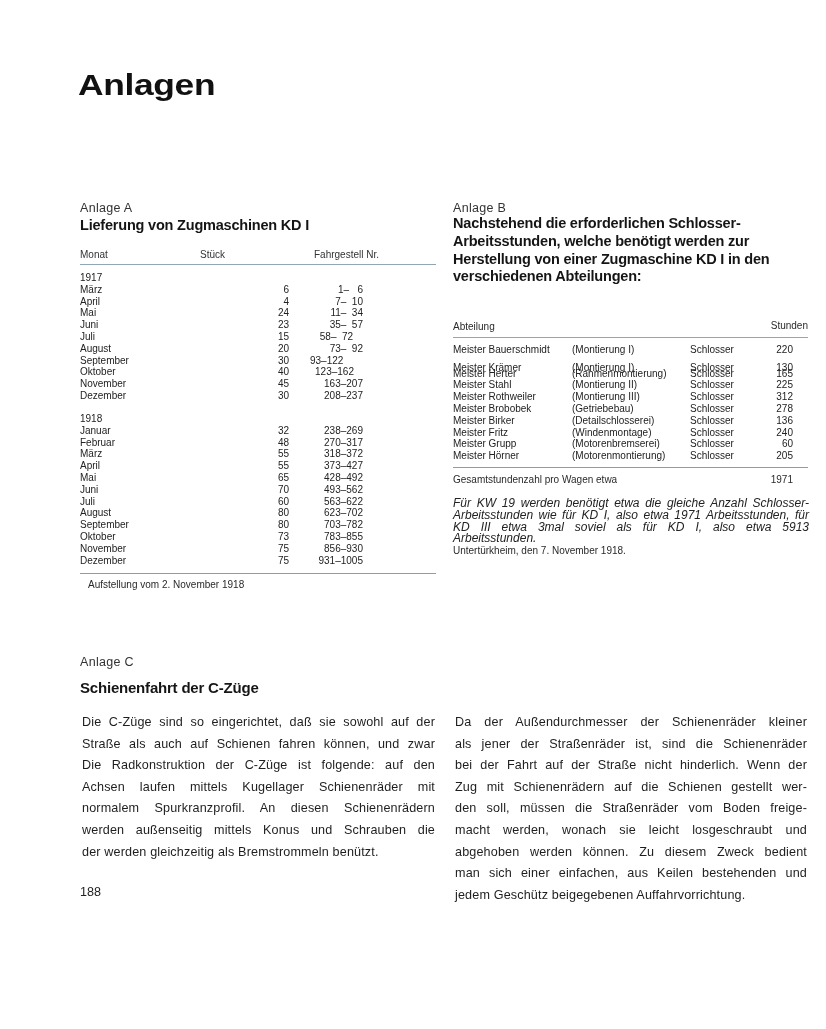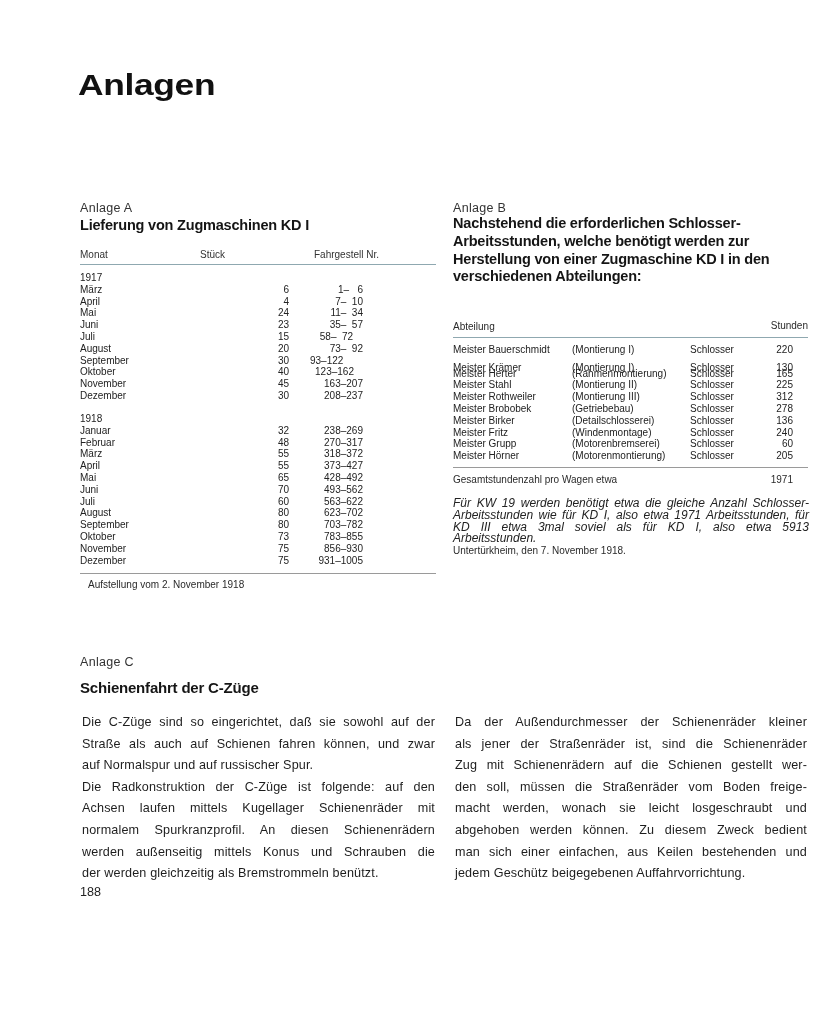--- a/index.html
+++ b/index.html
@@ -255,30 +255,30 @@
   <div class="abs note" style="left:453px;top:498px;">Für KW 19 werden benötigt etwa die gleiche Anzahl Schlosser-Arbeitsstunden wie für KD I, also etwa 1971 Arbeitsstunden, für KD III etwa 3mal soviel als für KD I, also etwa 5913 Arbeitsstunden.</div>
   <div class="abs small" style="left:453px;top:545px;">Untertürkheim, den 7. November 1918.</div>
 </section>
 
 <section>
   <div class="abs anlage-label" style="left:80px;top:645px;">Anlage C</div>
   <div class="abs sec-title" style="left:80px;top:679px;font-size:15px;">Schienenfahrt der C-Züge</div>
   <div class="abs para" id="colLeft" style="left:80px;top:711px;">
       <p>Die C-Züge sind so eingerichtet, daß sie sowohl auf der</p>
       <p>Straße als auch auf Schienen fahren können, und zwar</p>
-      <p class="last">auf Normalspur und auf russischer Spur.</p>
       <p>Die Radkonstruktion der C-Züge ist folgende: auf den</p>
       <p>Achsen laufen mittels Kugellager Schienenräder mit</p>
       <p>normalem Spurkranzprofil. An diesen Schienenrädern</p>
       <p>werden außenseitig mittels Konus und Schrauben die</p>
       <p class="last">der werden gleichzeitig als Bremstrommeln benützt.</p>
     </div>
   <div class="abs para" id="colRight" style="left:453px;top:711px;width:356px;">
       <p>Da der Außendurchmesser der Schienenräder kleiner</p>
       <p>als jener der Straßenräder ist, sind die Schienenräder</p>
+      <p>bei der Fahrt auf der Straße nicht hinderlich. Wenn der</p>
       <p>Zug mit Schienenrädern auf die Schienen gestellt wer-</p>
       <p>den soll, müssen die Straßenräder vom Boden freige-</p>
       <p>macht werden, wonach sie leicht losgeschraubt und</p>
       <p>abgehoben werden können. Zu diesem Zweck bedient</p>
       <p>man sich einer einfachen, aus Keilen bestehenden und</p>
       <p class="last">jedem Geschütz beigegebenen Auffahrvorrichtung.</p>
     </div>
 </section>
 
 <div class="abs" style="left:80px;top:885px;font-size:12.6px;color:#222;">188</div>

